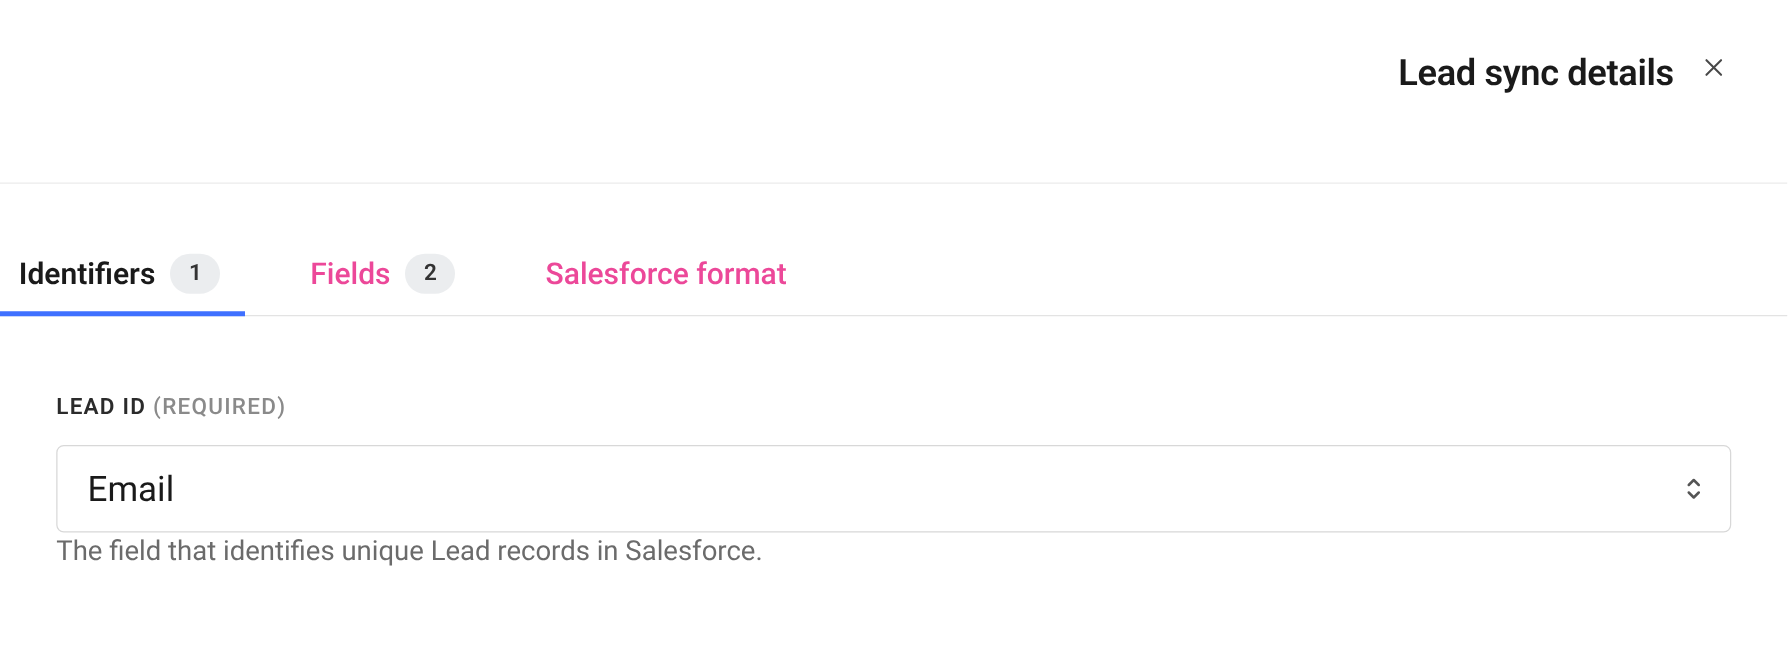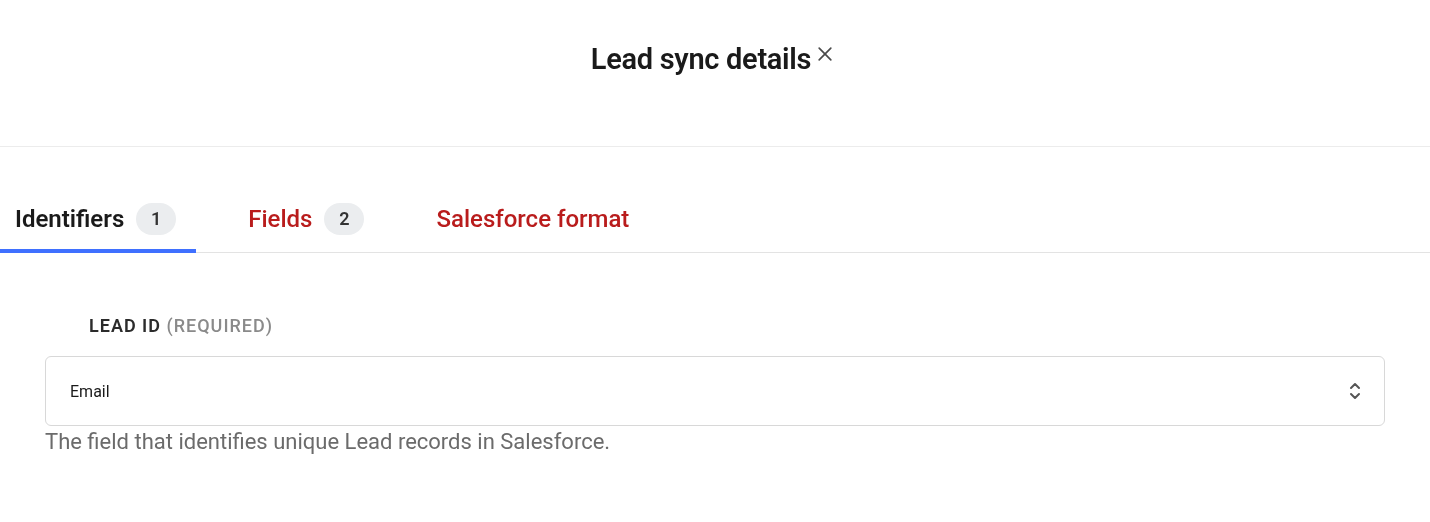--- a/index.html
+++ b/index.html
@@ -9,23 +9,24 @@
     }
     body {
       font-family: -apple-system, BlinkMacSystemFont, "Segoe UI", Roboto, Helvetica, Arial, sans-serif;
       background: #ffffff;
       color: #1a1a1a;
       width: 1430px;
       height: 522px;
     }
     .header {
       display: flex;
-      justify-content: center;
+      justify-content: flex-end;
       align-items: flex-start;
       padding: 42px 45px 0 45px;
+      gap: 18px;
     }
     .page-title {
       font-size: 29px;
       font-weight: 600;
       color: #1a1a1a;
       letter-spacing: -0.3px;
     }
     .close-btn {
       background: none;
       border: none;
@@ -63,21 +64,21 @@
       cursor: pointer;
       position: relative;
       border: none;
       background: none;
       font-family: inherit;
       padding: 0;
     }
     .tab-label {
       font-size: 24px;
       font-weight: 500;
-      color: #b91c1c;
+      color: #ec4899;
     }
     .tab.active .tab-label {
       font-weight: 600;
       color: #1a1a1a;
     }
     .tab.active::after {
       content: "";
       position: absolute;
       left: -15px;
       right: -20px;
@@ -100,38 +101,37 @@
     }
     .content {
       padding: 62px 45px 0 45px;
     }
     .field-label {
       font-size: 18px;
       font-weight: 600;
       letter-spacing: 1px;
       color: #2b2b2b;
       margin-bottom: 20px;
-      margin-left: 44px;
     }
     .field-label-required {
       color: #8a8a8a;
       font-weight: 500;
     }
     .select-wrapper {
       position: relative;
       width: 100%;
     }
     .select-box {
       width: 100%;
       height: 70px;
       border: 1px solid #d8d8d8;
       border-radius: 6px;
       background: #fff;
       padding: 0 50px 0 24px;
-      font-size: 16px;
+      font-size: 28px;
       color: #1a1a1a;
       display: flex;
       align-items: center;
       cursor: pointer;
       font-family: inherit;
       text-align: left;
     }
     .select-chevrons {
       position: absolute;
       right: 22px;

